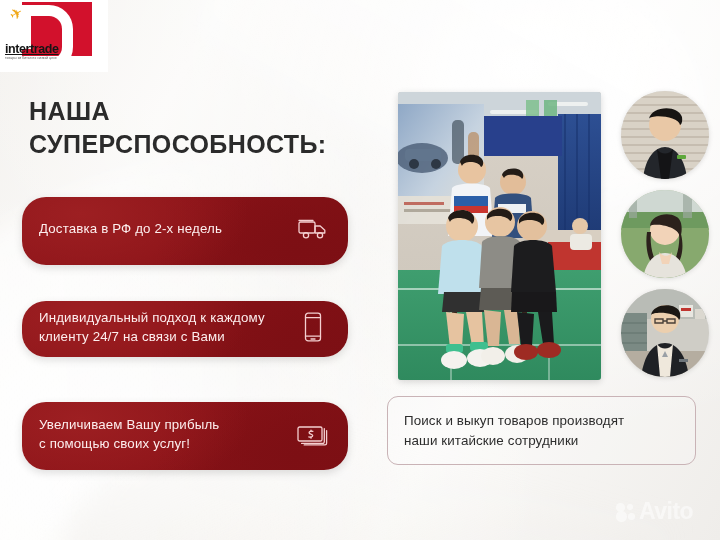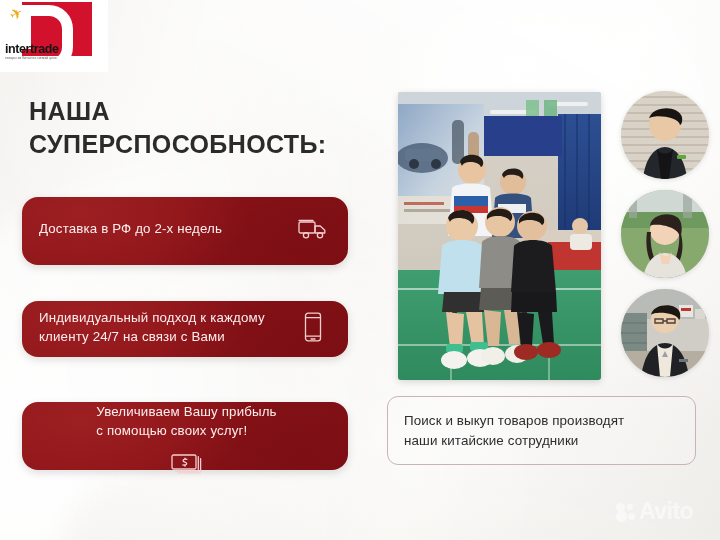--- a/index.html
+++ b/index.html
@@ -62,53 +62,53 @@
   }
   .logo-plane {
     position: absolute; left: 10px; top: 6px;
     font-size: 15px; color: #f0a818; line-height: 1;
     transform: rotate(-28deg);
     z-index: 3;
   }
   .logo-word {
     position: absolute; left: 5px; top: 42px;
     font-size: 12.5px; font-weight: 800; letter-spacing: -0.4px;
-    color: #151515; z-index: 4;
+    color: #151515; z-index: 4; text-decoration: underline;
   }
   .logo-tag {
     position: absolute; left: 5px; top: 56px;
     font-size: 3.2px; letter-spacing: .15px;
     color: #555; white-space: nowrap; z-index: 4;
   }
 
   
   #title {
     position: absolute; left: 29px; top: 95px;
     font-size: 25px; font-weight: 700; letter-spacing: .4px;
     line-height: 1.33; color: #2b2b2b;
     white-space: pre-line;
   }
 
   
   .card {
     position: absolute; left: 22px;
     width: 326px;
-    border-radius: 16px;
+    border-radius: 24px;
     background:
       radial-gradient(ellipse 240px 120px at 18% 25%, #9d1f22 0%, rgba(157,31,34,0) 70%),
       radial-gradient(ellipse 200px 140px at 85% 80%, #7d0f14 0%, rgba(125,15,20,0) 72%),
       linear-gradient(140deg, #8e1519 0%, #8b1318 48%, #7c1014 100%);
     box-shadow: 0 3px 9px rgba(0,0,0,.13);
     display: flex; align-items: center;
     padding: 0 14px 4px 17px;
     color: #fdeeee;
   }
   #card-1 { top: 197px; height: 68px; }
   #card-2 { top: 301px; height: 56px; }
-  #card-3 { top: 402px; height: 68px; flex-direction: column; }
+  #card-3 { top: 402px; height: 68px; }
   .card-text {
     flex: 1;
     font-size: 13.3px; font-weight: 400; line-height: 1.45;
     letter-spacing: .15px;
     white-space: pre-line;
   }
   .card-icon {
     width: 42px; flex: 0 0 42px;
     display: flex; align-items: center; justify-content: center;
   }

